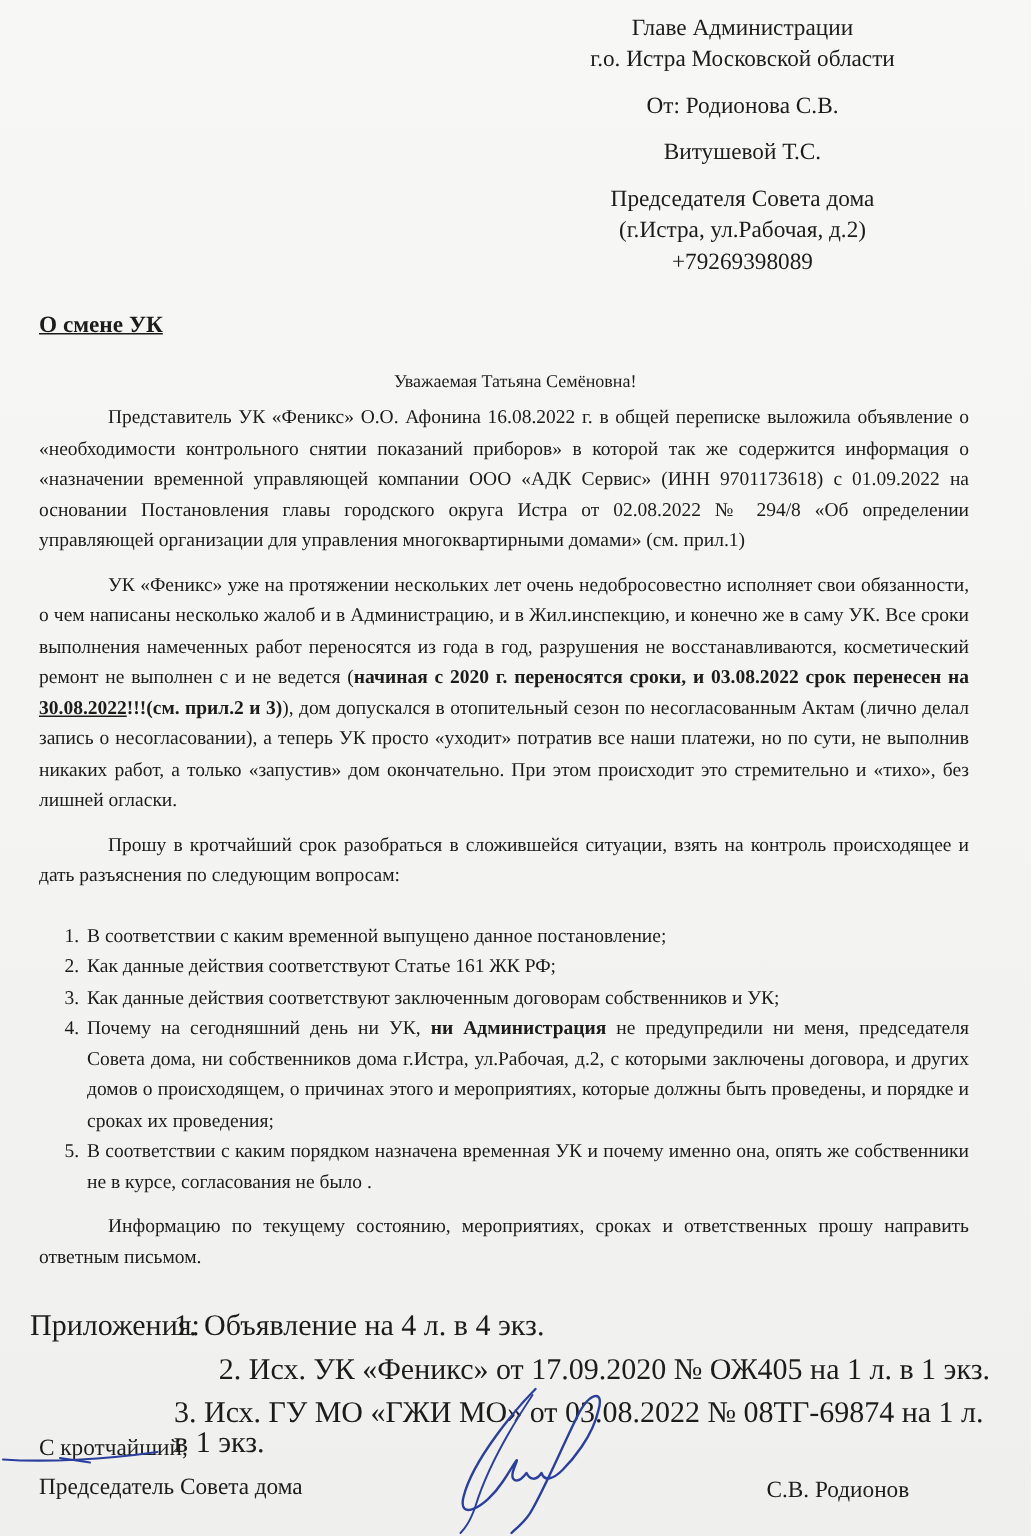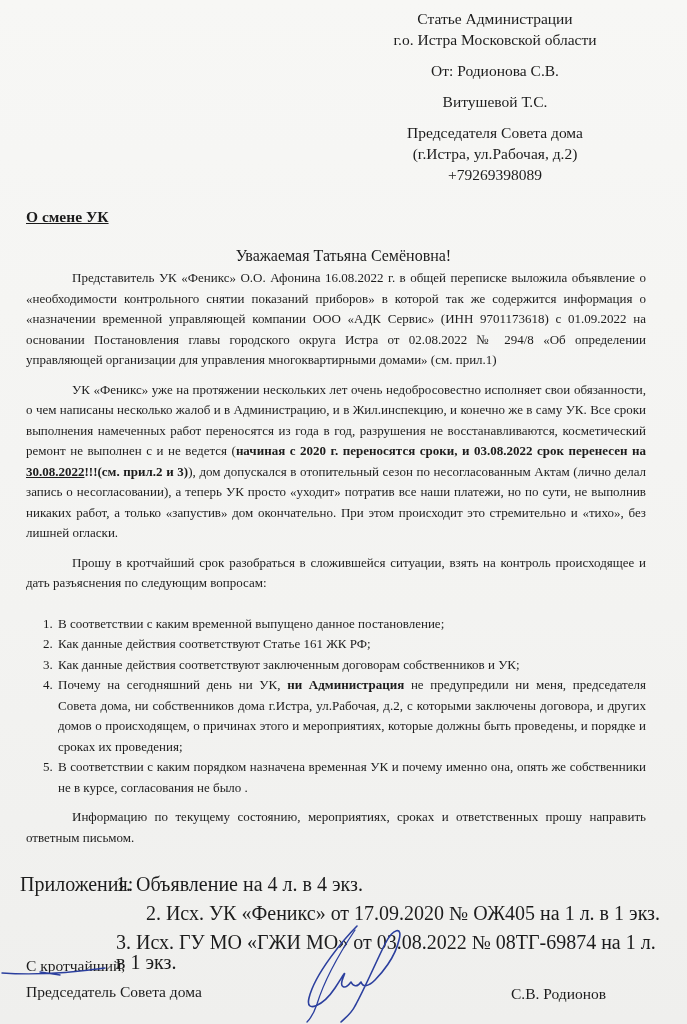--- a/index.html
+++ b/index.html
@@ -20,21 +20,21 @@
   }
   .addressee .blk { margin-bottom: 10px; }
   .addressee .blk.tight { margin-bottom: 0; }
   .email { color: #2a5db0; text-decoration: underline; }
   .subject {
     position: absolute; left: 26px; top: 208px;
     font-weight: bold; text-decoration: underline; font-size: 15.5px;
   }
   .greeting {
     position: absolute; left: 0; width: 687px; top: 247px;
-    text-align: center; font-size: 16px;
+    text-align: center; font-size: 12px;
   }
   .body {
     position: absolute; left: 26px; top: 268px; width: 620px;
     font-size: 13px; line-height: 20.5px; text-align: justify;
   }
   .body p { margin: 0 0 9px 0; text-indent: 46px; }
   .body p.tight { margin-bottom: 20px; }
   .b { font-weight: bold; }
   .u { text-decoration: underline; }
   ol.questions { margin: 0 0 9px 0; padding-left: 30px; }
@@ -61,21 +61,21 @@
   .signature {
     position: absolute; left: 295px; top: 918px; width: 110px; height: 106px;
   }
 </style>
 </head>
 <body>
 
 <div class="page">
 
   <div class="addressee">
-    <div class="blk tight">Статье Администрации</div>
+    <div class="blk tight">Главе Администрации</div>
     <div class="blk">г.о. Истра Московской области</div>
     <div class="blk">От: Родионова С.В.</div>
     <div class="blk">Витушевой Т.С.</div>
     <div class="blk tight">Председателя Совета дома</div>
     <div class="blk tight">(г.Истра, ул.Рабочая, д.2)</div>
     <div class="blk tight">+79269398089</div>
   </div>
 
   <div class="subject">О смене УК</div>
 

